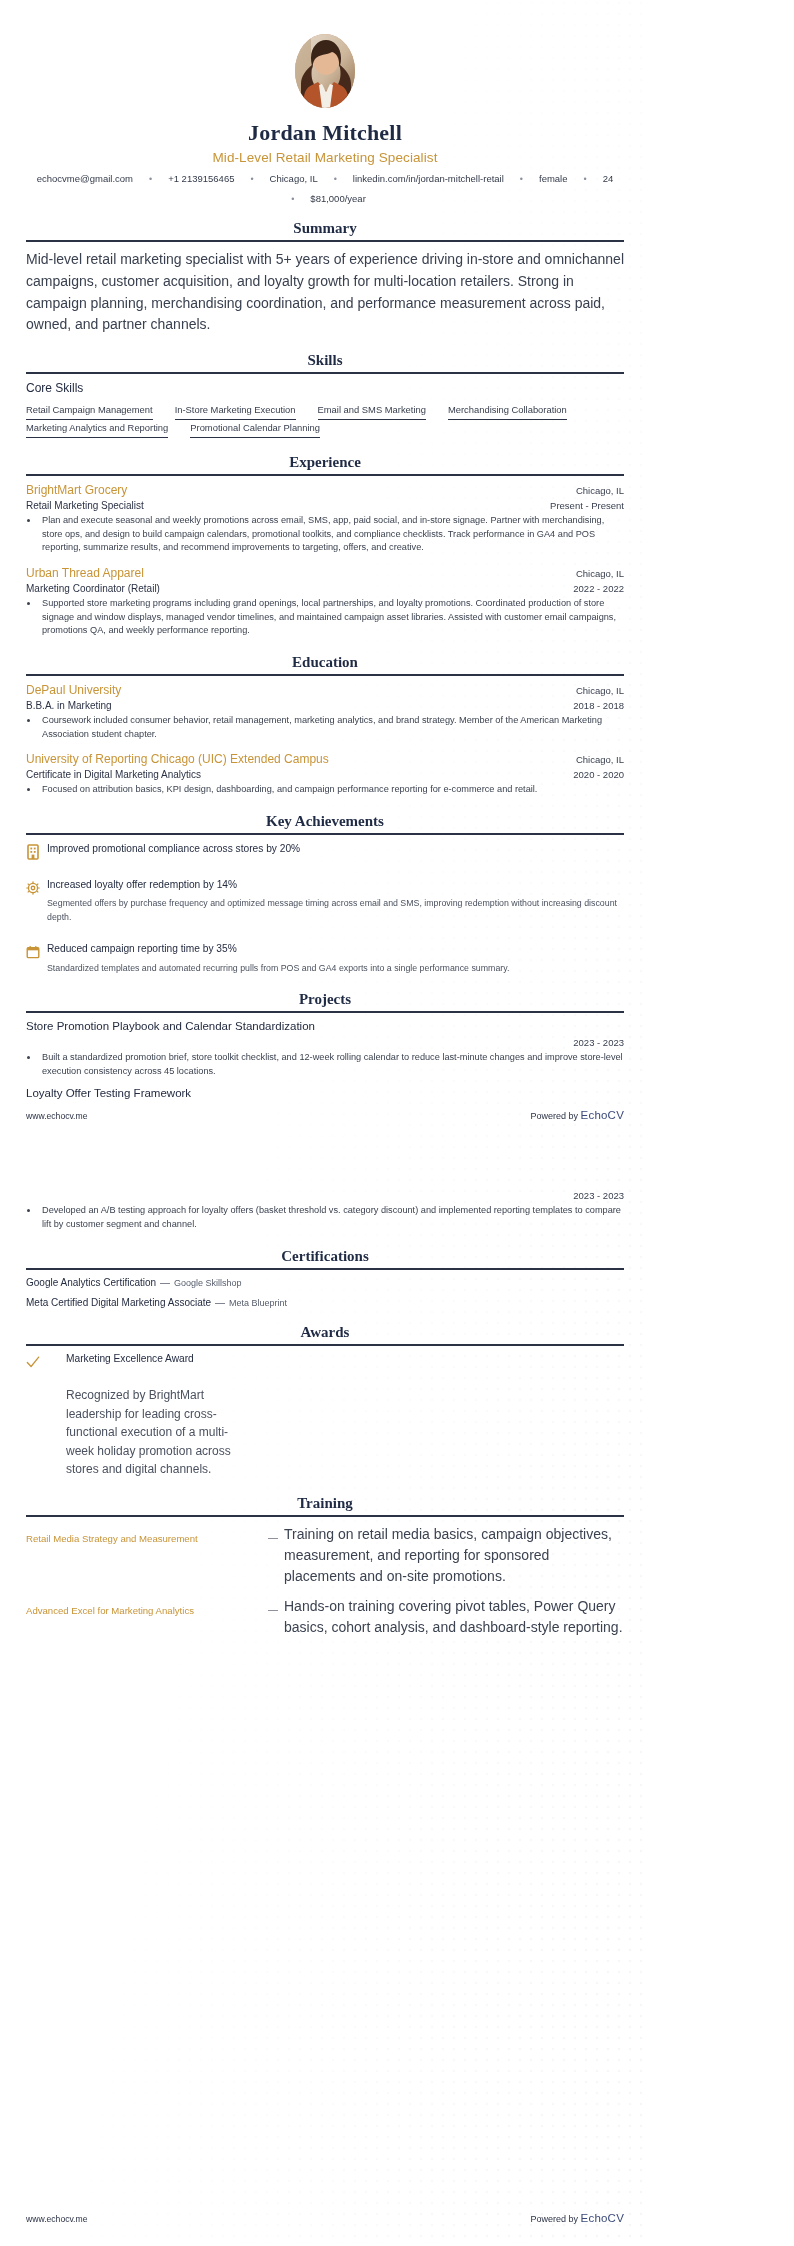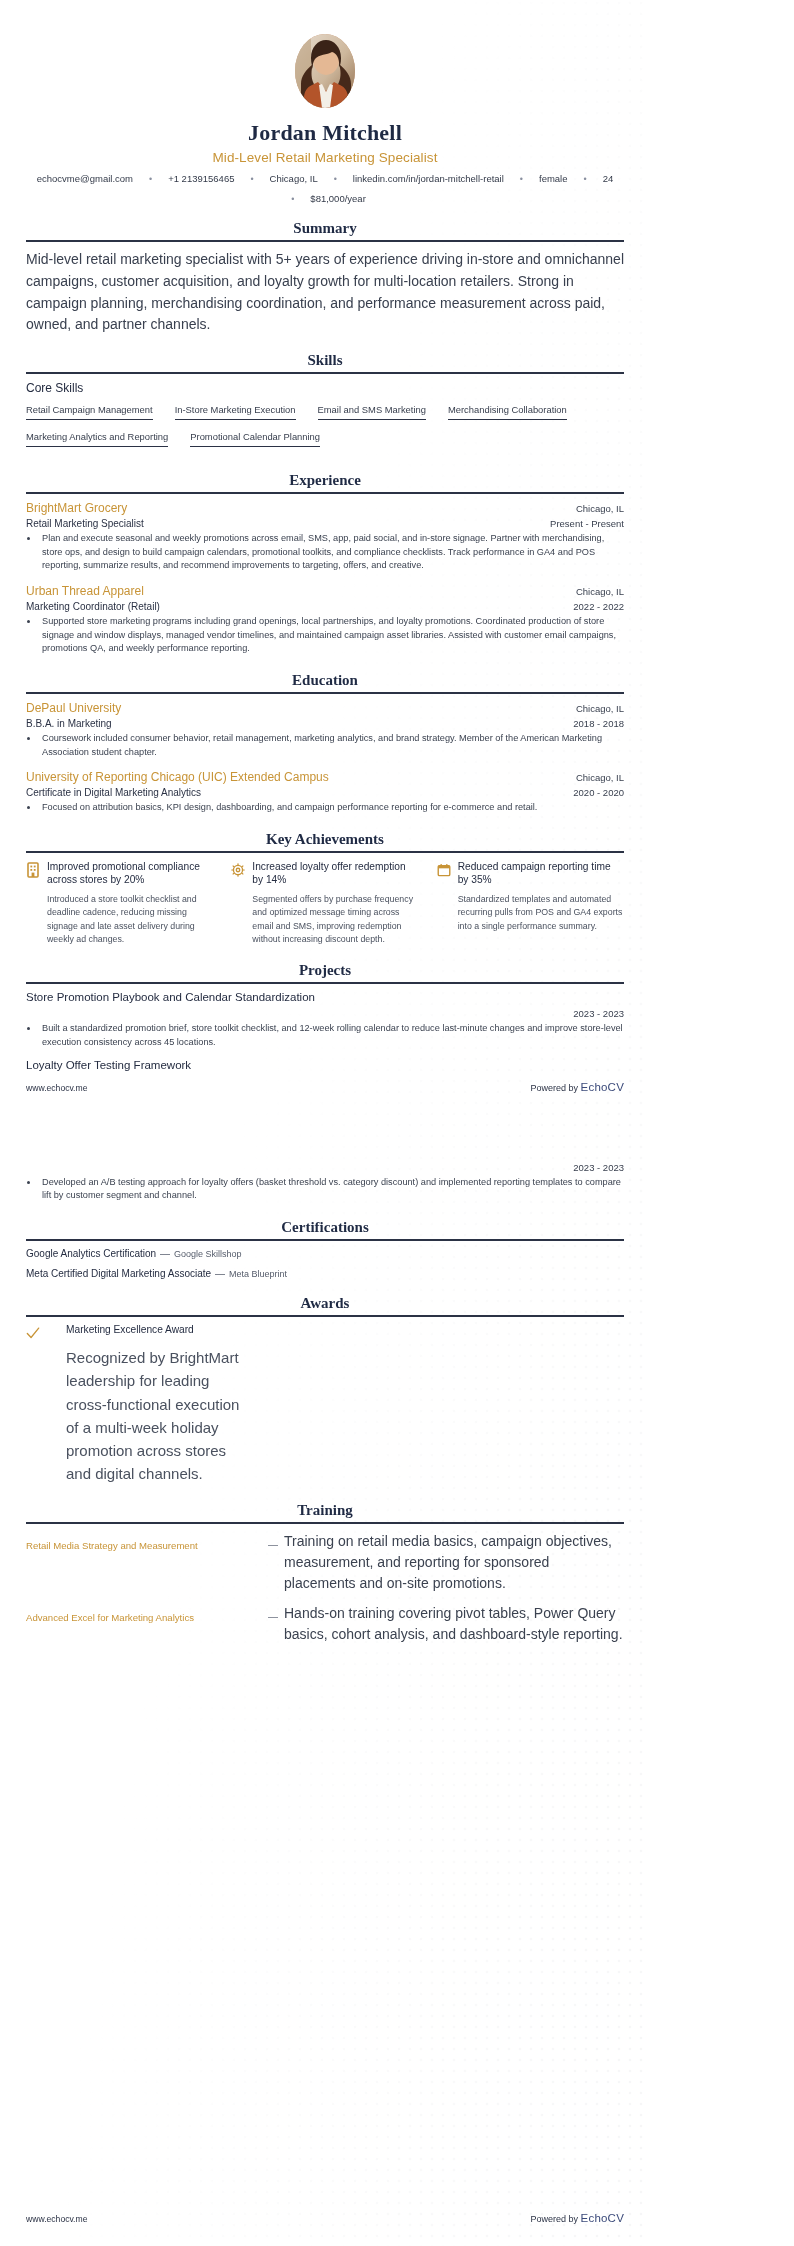--- a/index.html
+++ b/index.html
@@ -114,21 +114,20 @@
   .skill-row {
     display: flex;
     flex-wrap: wrap;
     gap: 0 22px;
   }
   .skill-chip {
     font-size: 9.4px;
     color: #39404f;
     padding: 2px 0 4px 0;
     border-bottom: 1px solid #2b3245;
-    margin-bottom: 9px;
     white-space: nowrap;
   }
 
   
   .entry { margin-bottom: 11px; }
   .entry-top {
     display: flex;
     justify-content: space-between;
     align-items: baseline;
   }
@@ -167,20 +166,21 @@
     line-height: 1.5;
     color: #3b4250;
     margin-bottom: 2px;
     padding-left: 3px;
   }
 
   
   .ach-grid {
     display: flex;
     gap: 18px;
+    flex-direction: column;
   }
   .ach-col {
     flex: 1 1 0;
     display: flex;
     gap: 7px;
     align-items: flex-start;
   }
   .ach-icon {
     flex: 0 0 auto;
     width: 14px;
@@ -234,24 +234,24 @@
     width: 14px; height: 14px;
     margin-top: 2px;
     color: #c89437;
   }
   .award-check svg { display: block; width: 100%; height: 100%; }
   .award-title {
     font-size: 10.2px;
     color: #242c41;
   }
   .award-desc {
-    font-size: 15px;
+    font-size: 12px;
     line-height: 1.55;
     color: #4a515f;
-    margin-top: 11px;
+    margin-top: 22px;
     max-width: 180px;
   }
 
   
   .train-row {
     display: flex;
     align-items: flex-start;
     margin-bottom: 9px;
   }
   .train-name {
@@ -439,21 +439,20 @@
                 <rect x="2" y="1" width="10" height="14" rx="1" fill="none" stroke="currentColor" stroke-width="1.6"></rect>
                 <rect x="4.4" y="3.6" width="1.8" height="1.8" fill="currentColor"></rect>
                 <rect x="7.8" y="3.6" width="1.8" height="1.8" fill="currentColor"></rect>
                 <rect x="4.4" y="7" width="1.8" height="1.8" fill="currentColor"></rect>
                 <rect x="7.8" y="7" width="1.8" height="1.8" fill="currentColor"></rect>
                 <rect x="5.6" y="10.6" width="2.8" height="4.4" fill="currentColor"></rect>
               </svg>
           </span>
           <div>
             <div class="ach-title">Improved promotional compliance across stores by 20%</div>
-            <div class="ach-desc">Introduced a store toolkit checklist and deadline cadence, reducing missing signage and late asset delivery during weekly ad changes.</div>
           </div>
         </div>
 
         <div class="ach-col">
           <span class="ach-icon">
             <svg viewBox="0 0 16 16">
                 <g fill="none" stroke="currentColor" stroke-width="1.5">
                   <circle cx="8" cy="8" r="5.2"></circle>
                   <circle cx="8" cy="8" r="2"></circle>
                 </g>

